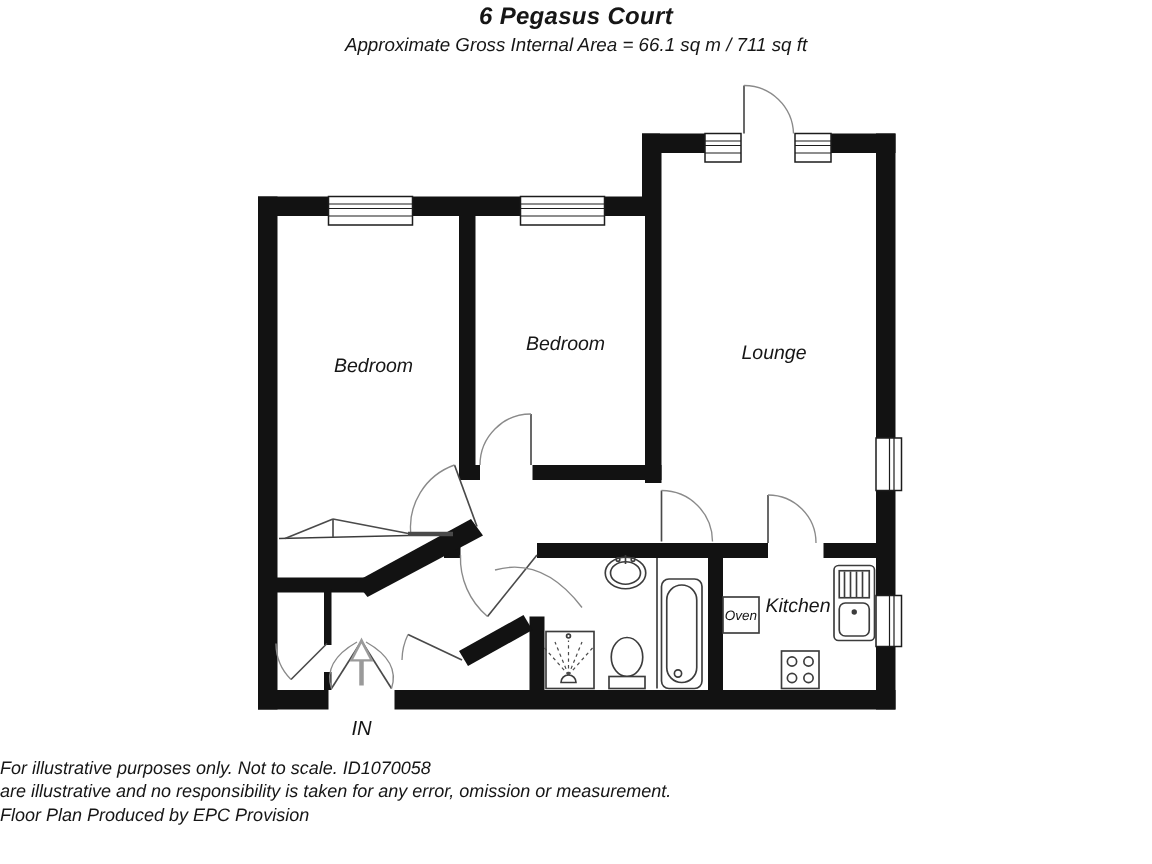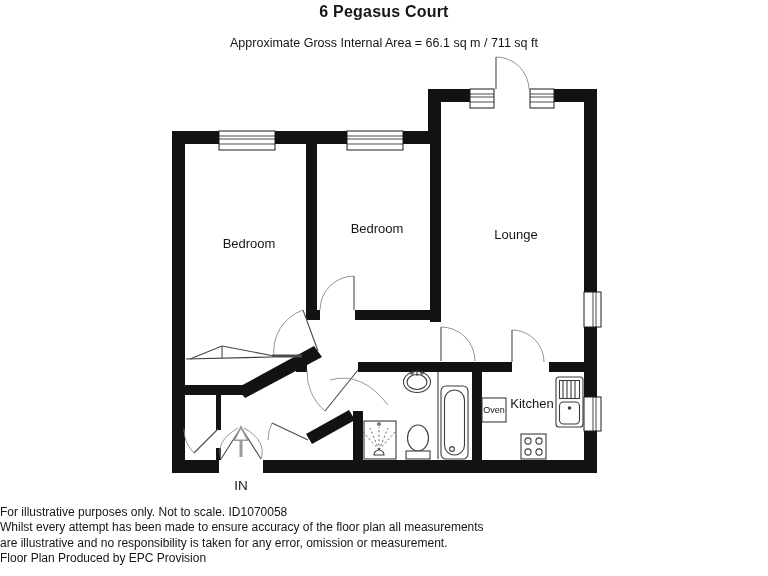--- a/index.html
+++ b/index.html
@@ -1,23 +1,23 @@
 <!DOCTYPE html>
 <html style="--wall: #121212; --fix: #3c3c3c; --arc: #8a8a8a; --txt: #161616; --bg: #ffffff; --arrow: #9a9a9a;"><head>
 <meta charset="utf-8">
 <style>
   :root{
     --bg:#ffffff; --wall:#121212; --fix:#3c3c3c; --arc:#8a8a8a; --txt:#161616; --arrow:#9a9a9a;
   }
   html,body{margin:0;padding:0;background:#fff;}
   .page{position:relative;width:768px;height:576px;background:var(--bg);overflow:hidden;
-        font-family:"Liberation Sans","DejaVu Sans",sans-serif;color:var(--txt);}
+        font-family:"Liberation Sans","DejaVu Sans",sans-serif;color:var(--txt);font-style:italic;}
   .header{position:absolute;top:2px;left:0;width:100%;text-align:center;}
   .title{font-size:16px;font-weight:bold;line-height:20px;letter-spacing:0.2px;}
-  .subtitle{font-size:12.5px;line-height:16px;margin-top:13px;}
+  .subtitle{font-size:12.5px;line-height:16px;margin-top:0;}
   .plan-svg{position:absolute;left:0;top:0;width:768px;height:576px;}
   .footer{position:absolute;top:505px;left:0;width:100%;text-align:left;font-size:12px;line-height:15.4px;}
   .wall{fill:var(--wall);stroke:none;}
   .thin{fill:none;stroke:var(--fix);stroke-width:1.1;}
   .thinf{fill:#fff;stroke:var(--fix);stroke-width:1.1;}
   .door{fill:none;stroke:#4a4a4a;stroke-width:1.1;}
   .arc{fill:none;stroke:var(--arc);stroke-width:0.9;}
   .win{fill:#fff;stroke:#1c1c1c;stroke-width:1;}
   .winline{fill:none;stroke:#1c1c1c;stroke-width:0.8;}
   .roomlabel{font-family:"Liberation Sans","DejaVu Sans",sans-serif;font-size:13px;fill:var(--txt);text-anchor:middle;}
@@ -225,18 +225,17 @@
       <text class="roomlabel" x="377" y="233">Bedroom</text>
       <text class="roomlabel" x="516" y="239">Lounge</text>
       <text class="roomlabel" x="532" y="408">Kitchen</text>
       <text class="smalllabel" x="494" y="413">Oven</text>
       <text class="inlabel" x="241" y="490">IN</text>
     </g>
   </svg>
 
   <div class="footer">
     <div>For illustrative purposes only. Not to scale. ID1070058</div>
-    <div>Whilst every attempt has been made to ensure accuracy of the floor plan all measurements</div>
     <div>are illustrative and no responsibility is taken for any error, omission or measurement.</div>
     <div>Floor Plan Produced by EPC Provision</div>
   </div>
 
 </div>
 
 </body></html>

